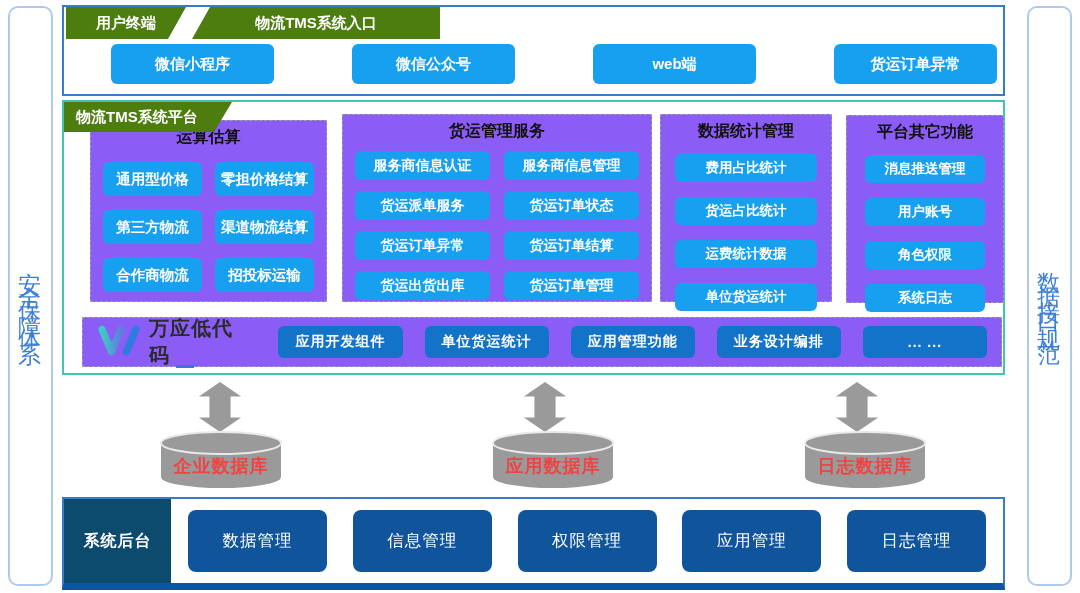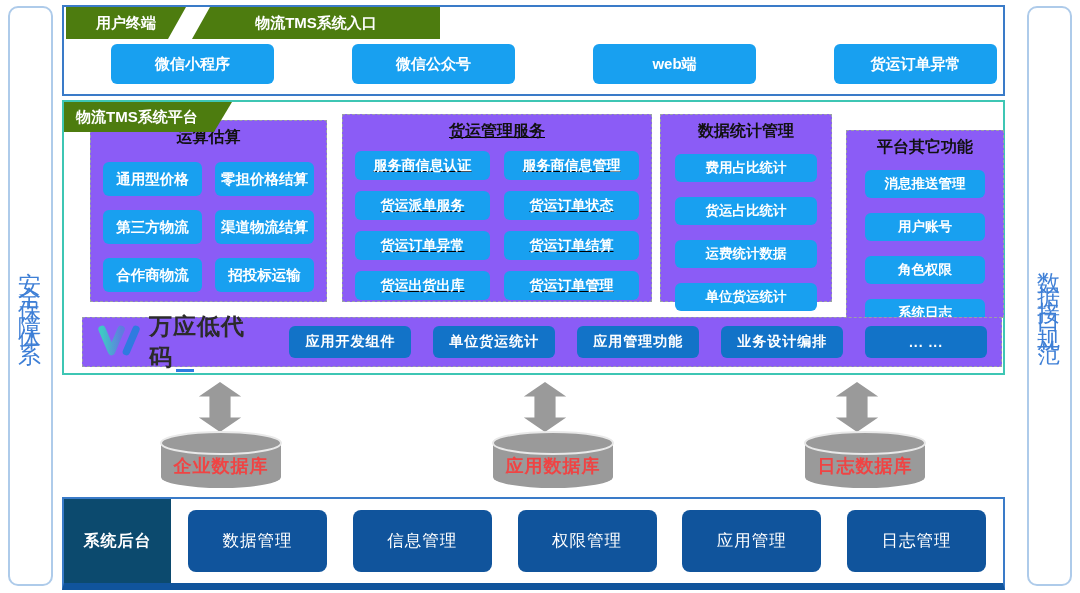--- a/index.html
+++ b/index.html
@@ -82,23 +82,23 @@
   .dash-box {
     position: absolute;
     border: 1px dashed #9aa0a6;
     background: #8b5cf6;
   }
   .col-title {
     text-align: center; font-weight: bold; font-size: 16px; color: #111;
     margin-top: 6px;
   }
   #col-1 { left: 26px;  top: 18px; width: 237px; height: 182px; }
-  #col-2 { left: 278px; top: 12px; width: 310px; height: 188px; text-decoration: underline; }
+  #col-2 { left: 278px; top: 12px; width: 310px; height: 188px; }
   #col-3 { left: 596px; top: 12px; width: 172px; height: 188px; }
-  #col-4 { left: 782px; top: 28px; width: 158px; height: 188px; }
+  #col-4 { left: 782px; top: 13px; width: 158px; height: 188px; }
 
   .grid-2 {
     display: grid; grid-template-columns: 1fr 1fr;
     padding: 10px 12px 0 12px;
   }
   #col-1 .grid-2 { gap: 14px 13px; margin-top: 4px; }
   #col-1 .btn-light { height: 34px; font-size: 14.5px; }
   #col-2 .grid-2 { gap: 11px 14px; margin-top: 1px; padding-top: 8px; }
   #col-2 .btn-light { height: 29px; font-size: 14px; }
   .col-list {
@@ -110,21 +110,21 @@
 
   
   #lowcode-box {
     left: 18px; top: 215px; width: 920px; height: 50px;
     display: flex; align-items: center; gap: 22px;
     padding: 0 14px;
   }
   #logo { display: flex; align-items: center; gap: 8px; margin-right: 14px; }
   #logo-text {
     position: relative;
-    font-size: 23px; font-weight: 600; color: #2b2b2b;
+    font-size: 20px; font-weight: 600; color: #2b2b2b;
     letter-spacing: 1px;
   }
   #logo-text::after {
     content: ""; position: absolute;
     left: 27px; bottom: 1px; width: 18px; height: 3px;
     background: #2F7BE0;
   }
   .btn-mid {
     background: #1273C8; color: #fff;
     border-radius: 6px;

